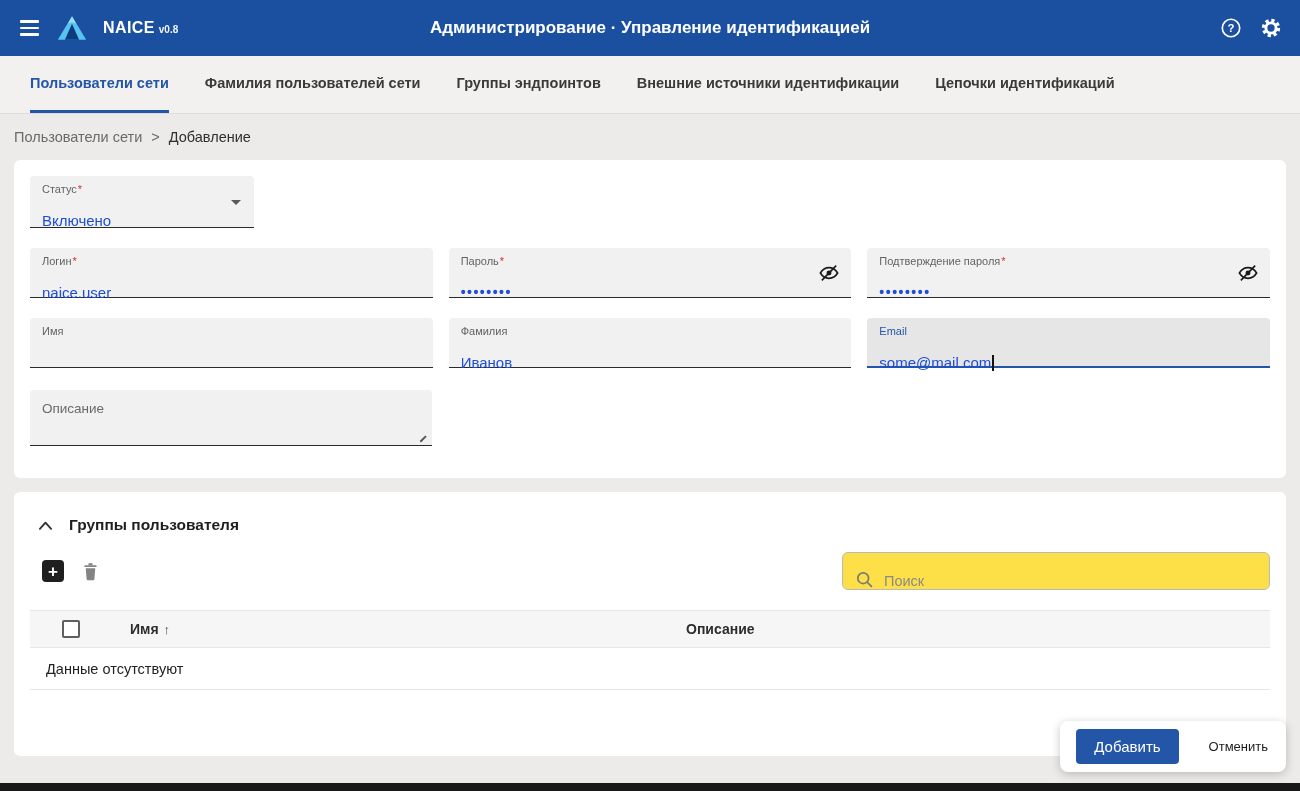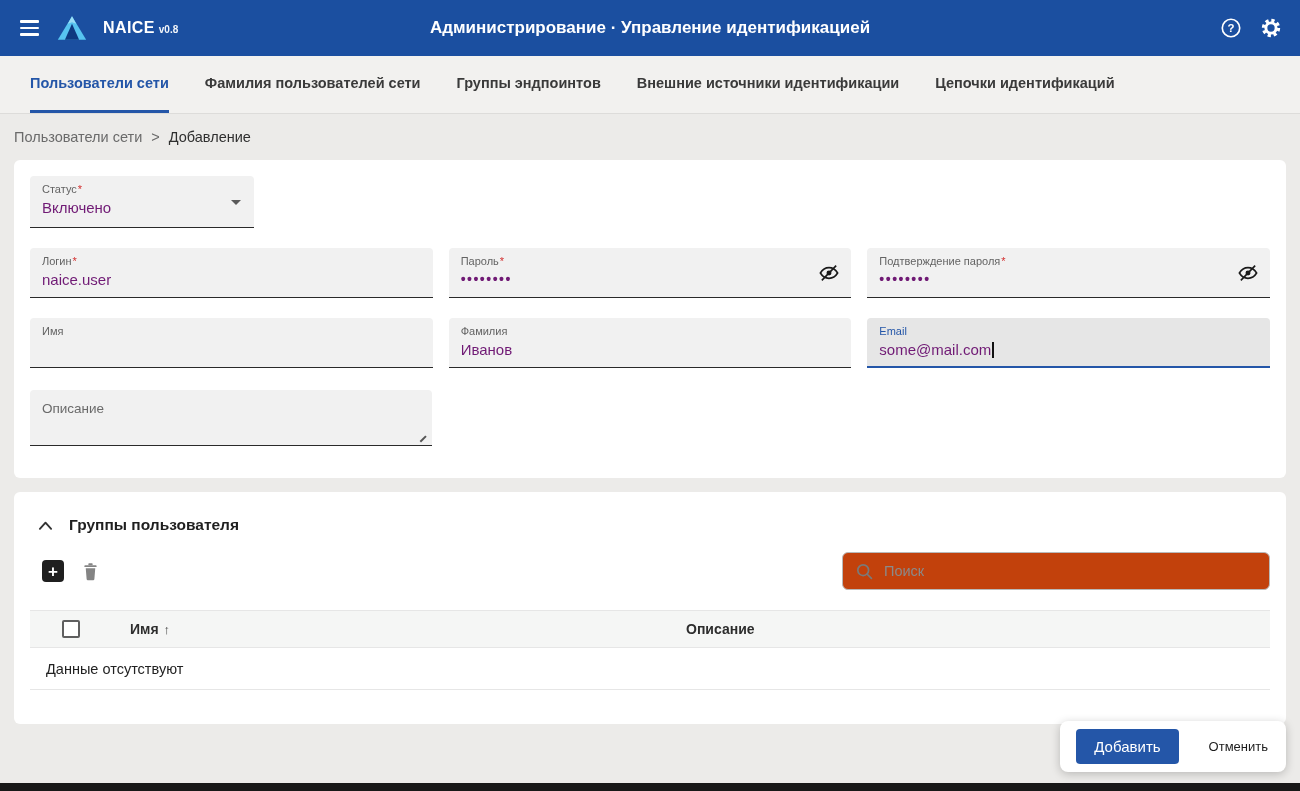--- a/index.html
+++ b/index.html
@@ -46,31 +46,31 @@
   .breadcrumb {
     height:46px; display:flex; align-items:center; gap:9px; padding:0 14px; font-size:14.5px;
   }
   .crumb-root { color:#6a6a6a; }
   .crumb-sep { color:#6a6a6a; }
   .crumb-current { color:#2f2f2f; }
 
   
   .card { background:#fff; border-radius:6px; margin:0 14px; }
   .form-card { height:318px; padding:16px; }
-  .groups-card { height:232px; margin-top:14px; padding:14px 16px 16px; }
+  .groups-card { height:264px; margin-top:14px; padding:14px 16px 16px; }
 
   
   .field {
     position:relative; height:50px; background:#f1f1f1;
     border-bottom:1px solid #2a2a2a; border-radius:4px 4px 0 0;
     padding:7px 12px 6px; cursor:text;
   }
   .f-label { font-size:11px; line-height:13px; color:#636363; }
   .req { color:#d32f2f; margin-left:1px; font-size:11px; }
-  .f-value { font-size:15px; color:#701a75; margin-top:3px; white-space:nowrap; }
+  .f-value { font-size:15px; color:#1d4ed8; margin-top:16px; white-space:nowrap; }
   .field.select { width:224px; height:52px; margin-bottom:20px; cursor:pointer; }
   .caret {
     position:absolute; right:13px; top:24px; width:0; height:0;
     border-left:5px solid transparent; border-right:5px solid transparent;
     border-top:5.5px solid #5a5a5a;
   }
   .form-row { display:grid; grid-template-columns:repeat(3,1fr); gap:16px; margin-bottom:20px; }
   .dots { font-weight:700; letter-spacing:1.5px; font-size:14px; }
   .eye { position:absolute; right:11px; top:14px; }
   .field.focused { background:#e6e6e6; border-bottom:2px solid #2456a8; padding-bottom:5px; }
@@ -91,21 +91,21 @@
   .section-title { font-size:15.5px; font-weight:700; color:#1f1f1f; }
   .toolbar { display:flex; align-items:center; margin-top:14px; height:38px; }
   .add-btn {
     width:22px; height:22px; background:#1f1f1f; border-radius:4px; color:#fff;
     display:flex; align-items:center; justify-content:center;
     font-size:17px; font-weight:700; line-height:1; cursor:pointer; margin-left:12px;
   }
   .trash-btn { margin-left:17px; cursor:pointer; display:flex; align-items:center; }
   .search-box {
     margin-left:auto; width:428px; height:38px; border:1px solid #b9b9b9; border-radius:6px;
-    background:#c2410c; display:flex; align-items:center; padding:0 12px; gap:10px;
+    background:#fde047; display:flex; align-items:flex-end; padding:0 12px; gap:10px;
   }
   .search-box input {
     border:none; outline:none; flex:1; font-size:14.5px;
     font-family:"Liberation Sans", sans-serif; color:#222; background:transparent;
   }
   .search-box input::placeholder { color:#8a8a8a; }
 
   .table { margin-top:20px; }
   .thead {
     display:flex; align-items:center; height:38px; background:#f5f6f5;

